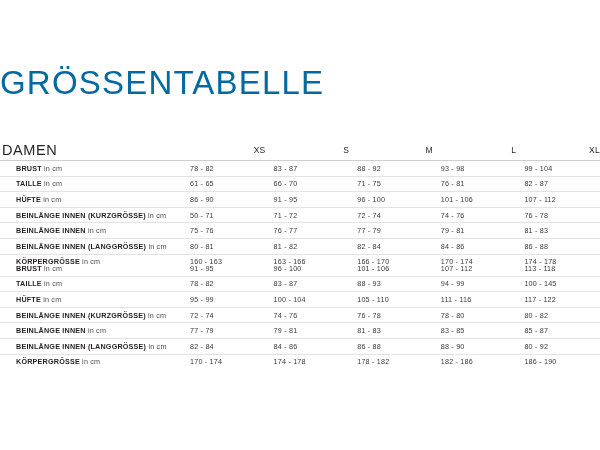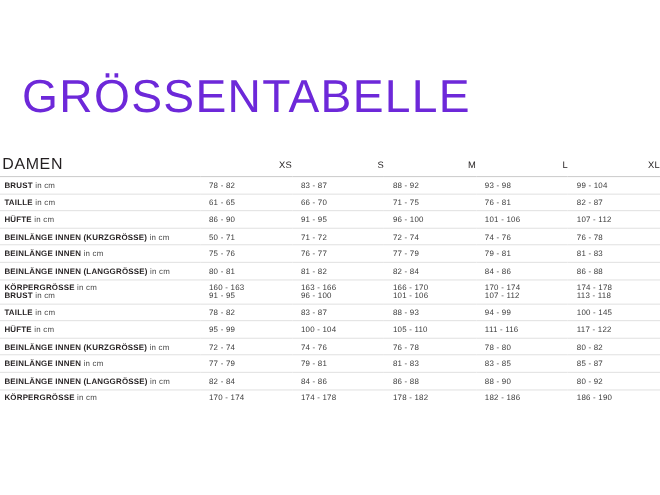--- a/index.html
+++ b/index.html
@@ -18,26 +18,25 @@
     position: relative;
     width: 600px;
     height: 450px;
     box-sizing: border-box;
     padding: 0 8px;
   }
   .main-title {
     position: absolute;
     left: 0px;
     top: 64px;
-    font-size: 42px;
+    font-size: 33px;
     letter-spacing: 1.2px;
     font-weight: 400;
-    color: #6d28d9;
+    color: #0369a1;
     white-space: nowrap;
-    margin-left: 20px;
   }
   .table-block {
     position: absolute;
     left: 0px;
     width: 516px;
   }
   .block-damen { top: 140px; }
   .block-herren { top: 261px; }
 
   table.size-table {
@@ -72,21 +71,21 @@
     text-align: right;
     padding-left: 8px;
   }
   .data-row td {
     height: 14.6px;
     font-size: 7.2px;
     color: #3a3a3a;
     border-bottom: 1px solid #e3e3e3;
   }
   .data-row td.rowlabel {
-    padding-left: 4px;
+    padding-left: 16px;
     font-weight: bold;
     color: #231f20;
     letter-spacing: 0.2px;
     white-space: nowrap;
   }
   .data-row td.rowlabel .unit {
     font-weight: normal;
     color: #4a4a4a;
   }
   .data-row td.val {

